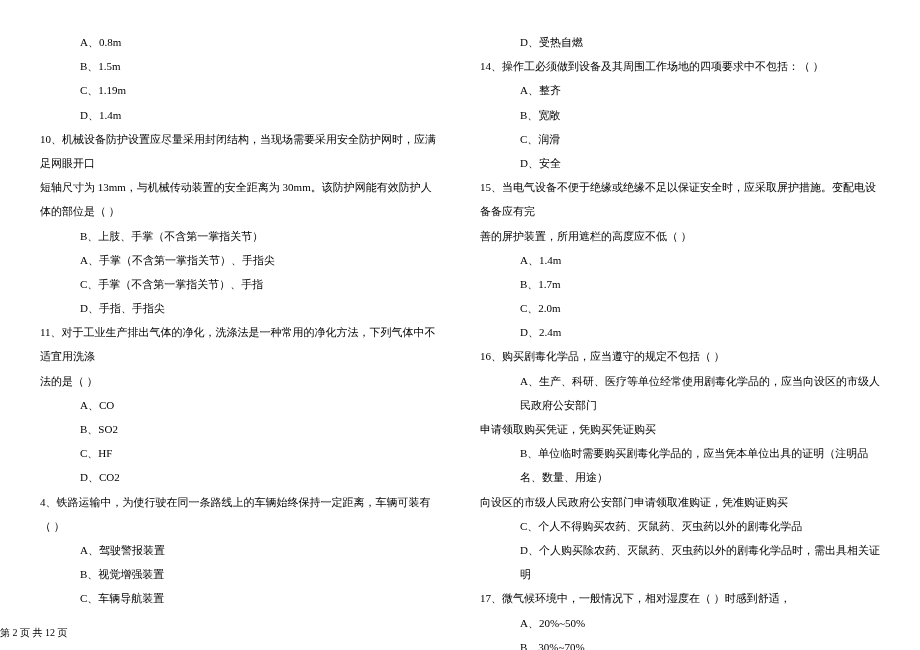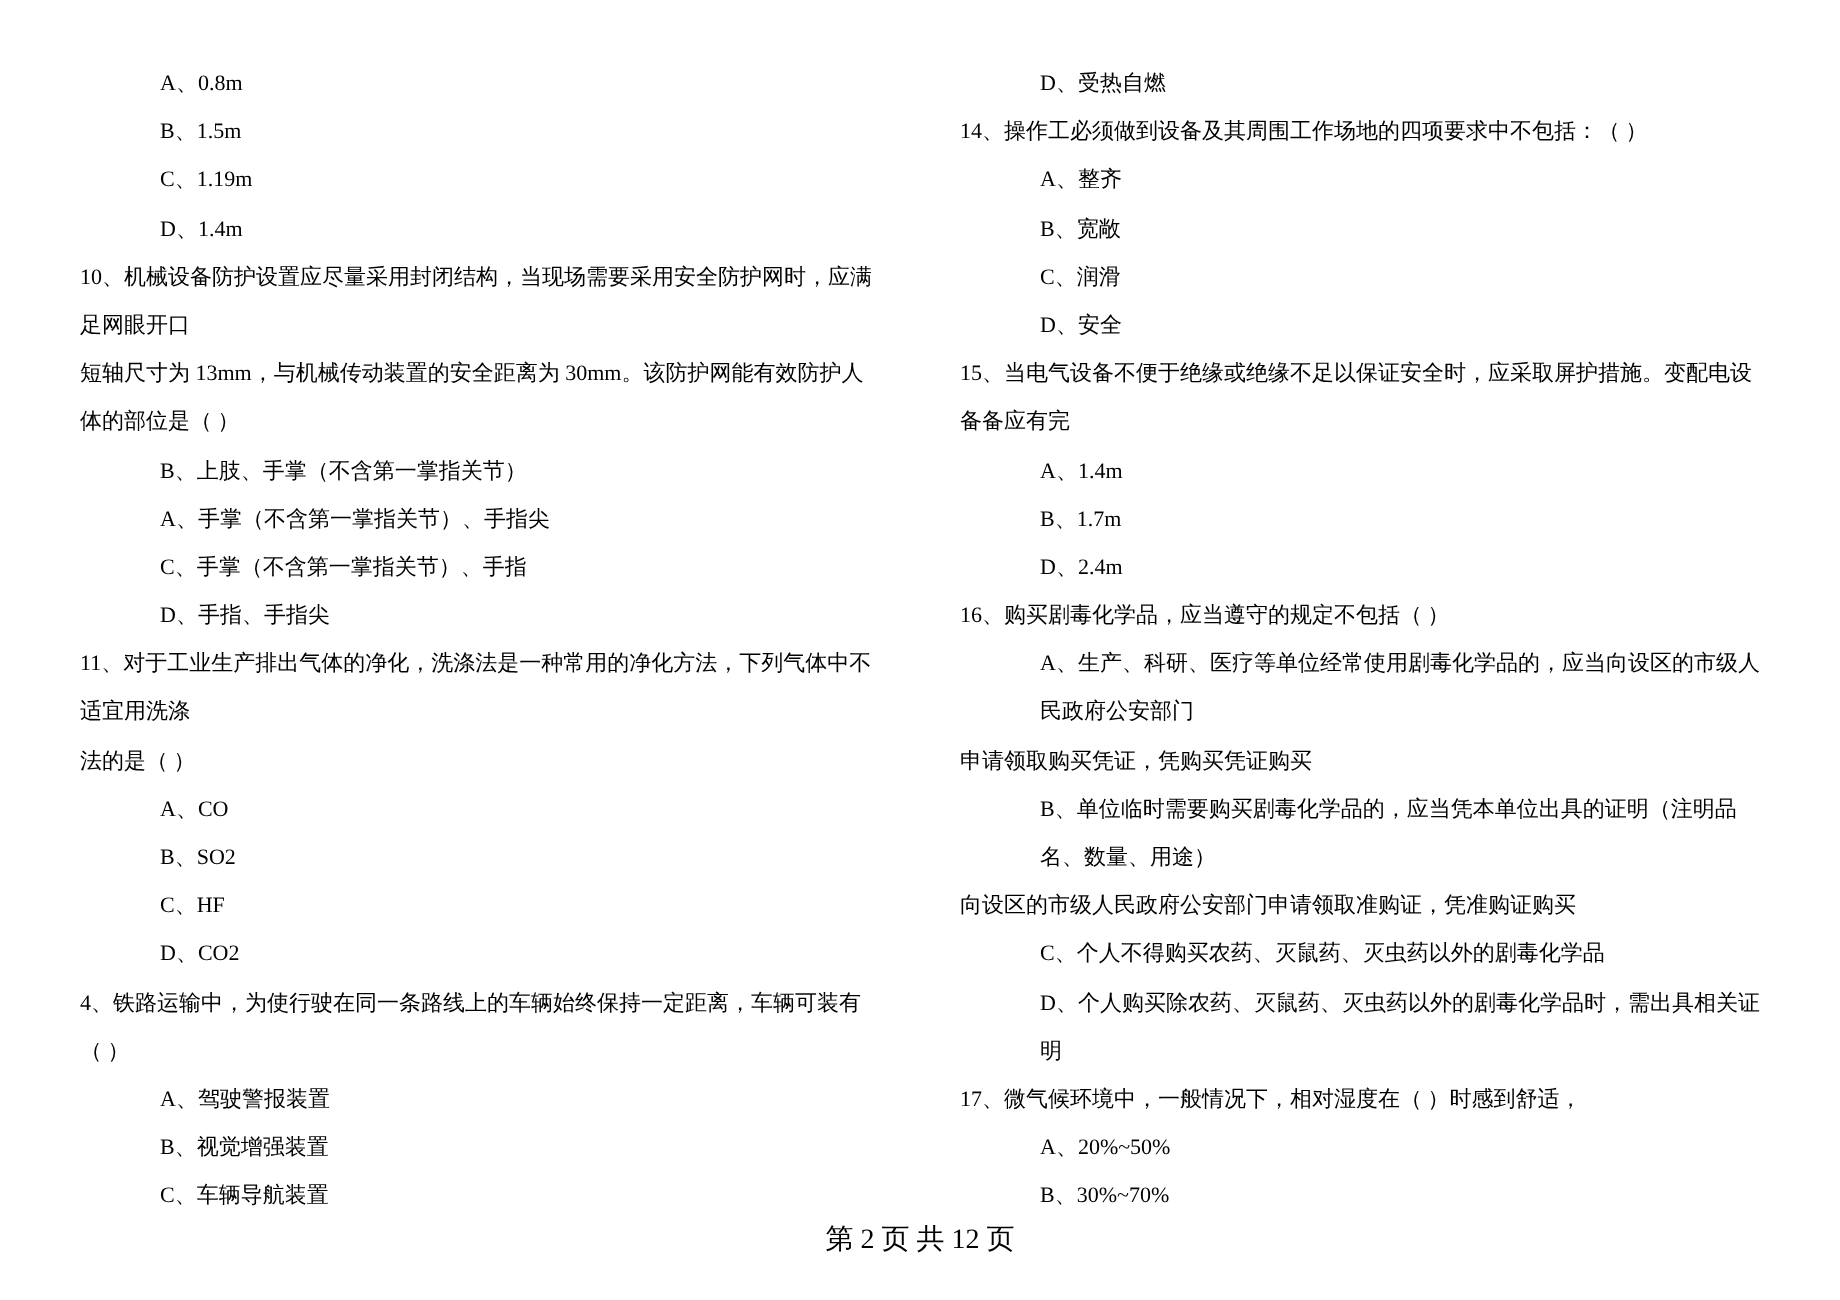--- a/index.html
+++ b/index.html
@@ -30,25 +30,24 @@
       padding-left: 40px;
     }
     .question {
       padding-left: 0;
     }
     .question-cont {
       padding-left: 0;
     }
     .footer {
       position: absolute;
-      bottom: 21px;
+      bottom: 10px;
       left: 0;
       right: 0;
-      text-align: center;
-      font-size: 14px;
+      font-size: 10px;
     }
   </style>
 </head>
 <body>
 
 <div class="page-content">
   <div class="column">
     <div class="option">A、0.8m</div>
     <div class="option">B、1.5m</div>
     <div class="option">C、1.19m</div>
@@ -78,22 +77,24 @@
   <div class="column">
     <div class="option">D、受热自燃</div>
 
     <div class="question">14、操作工必须做到设备及其周围工作场地的四项要求中不包括：（    ）</div>
     <div class="option">A、整齐</div>
     <div class="option">B、宽敞</div>
     <div class="option">C、润滑</div>
     <div class="option">D、安全</div>
 
     <div class="question">15、当电气设备不便于绝缘或绝缘不足以保证安全时，应采取屏护措施。变配电设备备应有完</div>
+    <div class="question-cont">善的屏护装置，所用遮栏的高度应不低（    ）</div>
     <div class="option">A、1.4m</div>
     <div class="option">B、1.7m</div>
+    <div class="option">C、2.0m</div>
     <div class="option">D、2.4m</div>
 
     <div class="question">16、购买剧毒化学品，应当遵守的规定不包括（    ）</div>
     <div class="option">A、生产、科研、医疗等单位经常使用剧毒化学品的，应当向设区的市级人民政府公安部门</div>
     <div class="question-cont">申请领取购买凭证，凭购买凭证购买</div>
     <div class="option">B、单位临时需要购买剧毒化学品的，应当凭本单位出具的证明（注明品名、数量、用途）</div>
     <div class="question-cont">向设区的市级人民政府公安部门申请领取准购证，凭准购证购买</div>
     <div class="option">C、个人不得购买农药、灭鼠药、灭虫药以外的剧毒化学品</div>
     <div class="option">D、个人购买除农药、灭鼠药、灭虫药以外的剧毒化学品时，需出具相关证明 </div>
 

